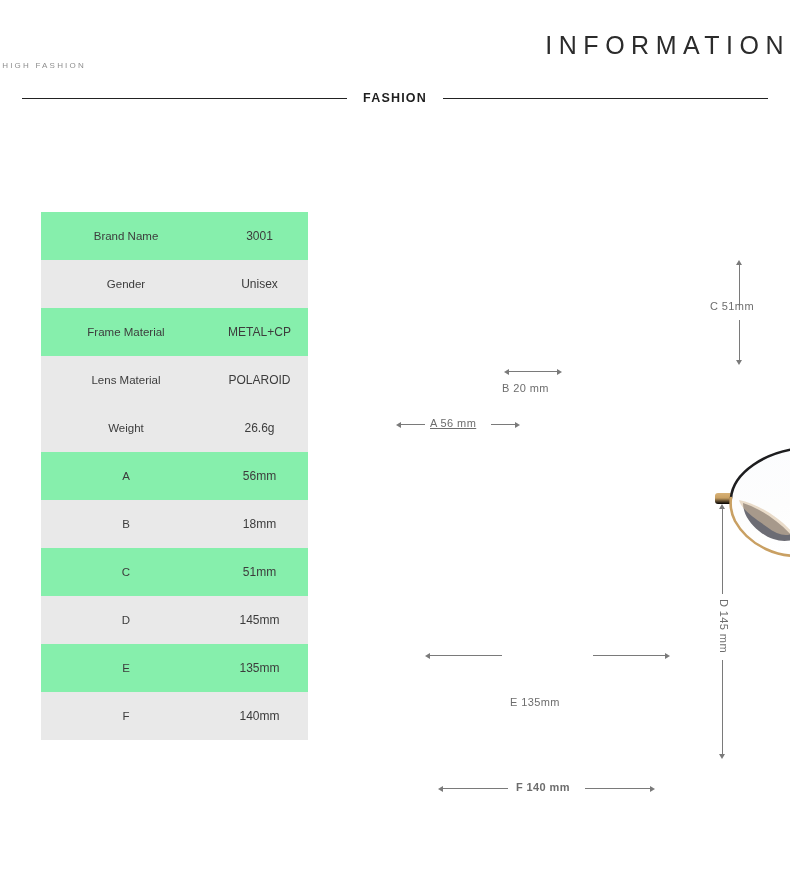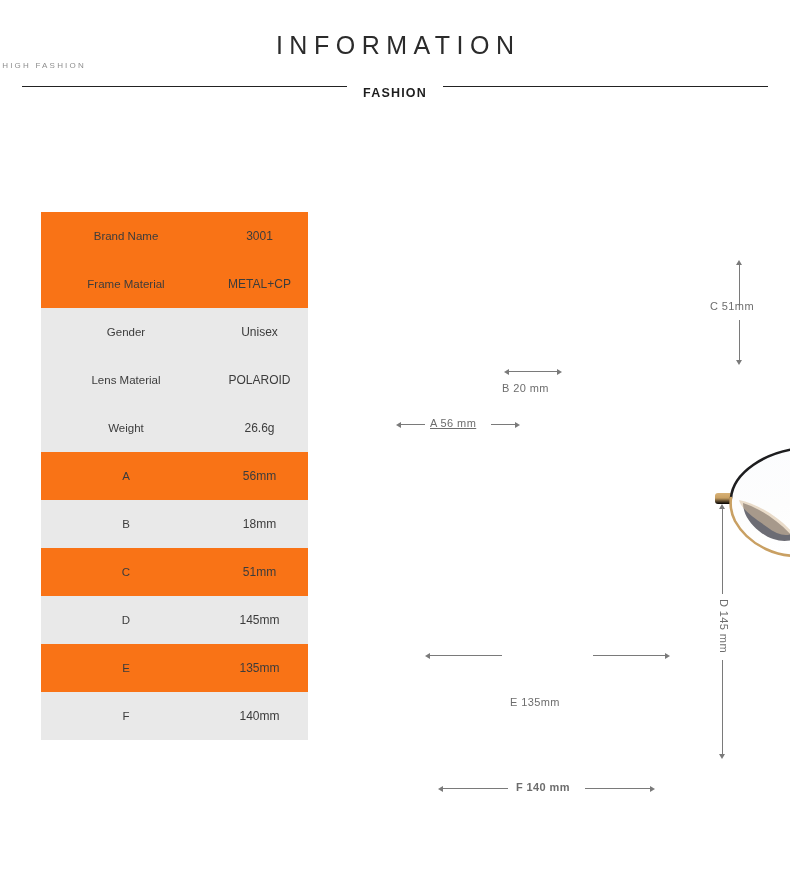--- a/index.html
+++ b/index.html
@@ -21,21 +21,21 @@
     position: absolute;
     top: 0; left: 0;
     width: 790px;
     height: 130px;
   }
   .title {
     position: absolute;
     top: 31px;
     left: 0;
     width: 790px;
-    text-align: center;
+    text-align: right;
     font-size: 25px;
     font-weight: 400;
     letter-spacing: 6.5px;
     color: #2b2b2b;
     text-indent: 6.5px;
   }
   .subtitle {
     position: absolute;
     top: 61px;
     left: 0;
@@ -46,21 +46,21 @@
     color: #8e8e8e;
     text-indent: 2.2px;
   }
   .divider {
     position: absolute;
     top: 86px;
     left: 22px;
     width: 746px;
     height: 24px;
     display: flex;
-    align-items: flex-start;
+    align-items: center;
     justify-content: center;
   }
   .divider .rule {
     flex: 1 1 auto;
     height: 1px;
     background: #222222;
   }
   .divider .divider-label {
     flex: 0 0 auto;
     padding: 0 16px;
@@ -75,21 +75,21 @@
   .spec-table {
     position: absolute;
     left: 41px;
     top: 212px;
     width: 267px;
   }
   .spec-row {
     display: flex;
     height: 48px;
     align-items: center;
-    background: #f97316;
+    background: #86efac;
   }
   .spec-row.alt {
     background: #e9e9e9;
   }
   .spec-key {
     flex: 0 0 170px;
     text-align: center;
     font-size: 11.5px;
     color: #3c3c3c;
   }
@@ -170,27 +170,27 @@
     <div class="divider-label">FASHION</div>
     <div class="rule"></div>
   </div>
 </div>
 
 <div class="spec-table" id="spec-table">
     <div class="spec-row">
       <div class="spec-key">Brand Name</div>
       <div class="spec-val">3001</div>
     </div>
+    <div class="spec-row alt">
+      <div class="spec-key">Gender</div>
+      <div class="spec-val">Unisex</div>
+    </div>
     <div class="spec-row">
       <div class="spec-key">Frame Material</div>
       <div class="spec-val">METAL+CP</div>
-    </div>
-    <div class="spec-row alt">
-      <div class="spec-key">Gender</div>
-      <div class="spec-val">Unisex</div>
     </div>
     <div class="spec-row alt">
       <div class="spec-key">Lens Material</div>
       <div class="spec-val">POLAROID</div>
     </div>
     <div class="spec-row alt">
       <div class="spec-key">Weight</div>
       <div class="spec-val">26.6g</div>
     </div>
     <div class="spec-row">

